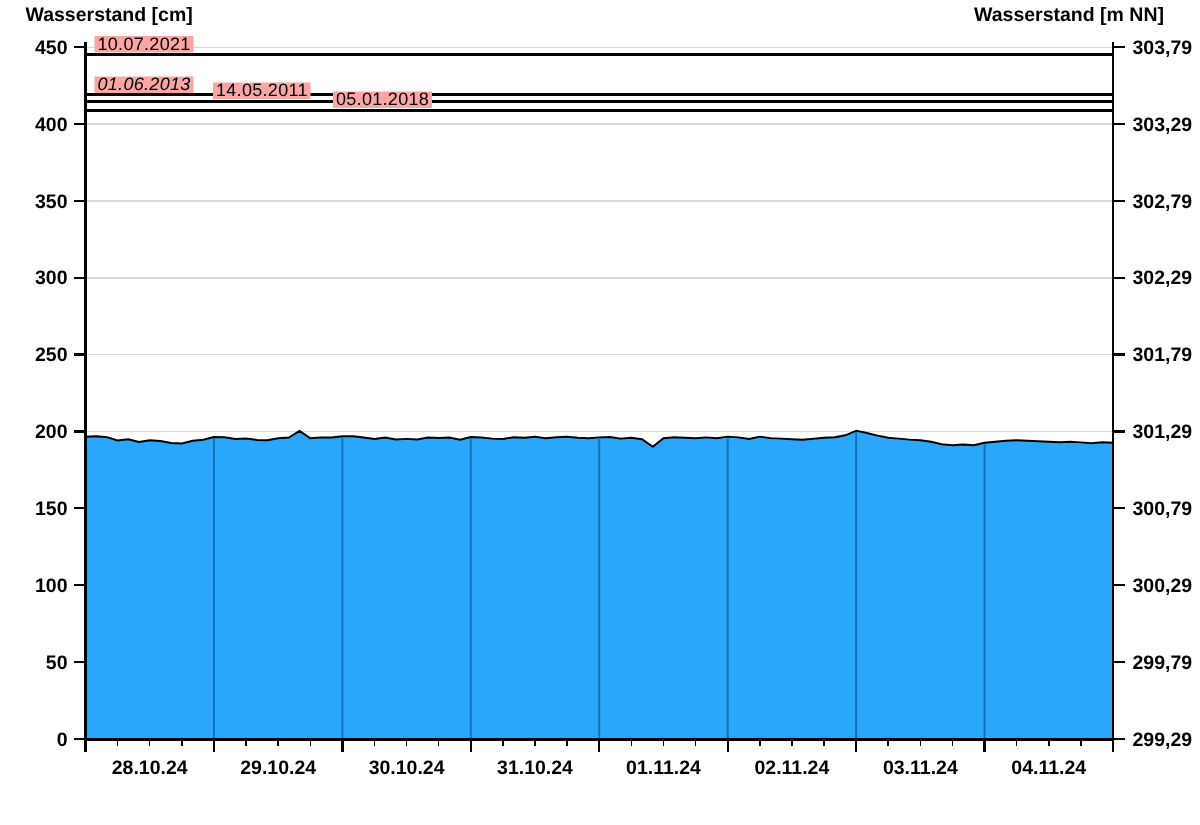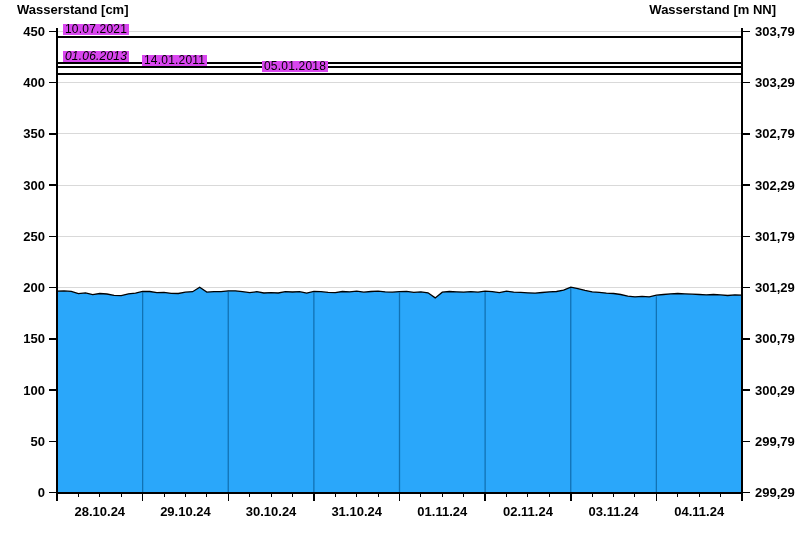--- a/index.html
+++ b/index.html
@@ -6,21 +6,21 @@
   body{
     width:800px;height:550px;background:#ffffff;position:relative;overflow:hidden;
     font-family:"Liberation Sans",sans-serif;color:#000;
   }
   .axis-title{position:absolute;top:2px;font-size:13px;font-weight:bold;white-space:nowrap;}
   .axis-title.left{left:7px;margin-left:10px;}
   .axis-title.right{right:24px;}
   #plot-svg{position:absolute;left:0;top:0;}
   .flood-label{
     position:absolute;font-size:12px;line-height:11px;height:11px;
-    background:#d946ef;padding:0 2px;white-space:nowrap;letter-spacing:0.2px;
+    background:#fca5a5;padding:0 2px;white-space:nowrap;letter-spacing:0.2px;
   }
 </style>
 </head>
 <body>
 
 <div id="chart">
   <div class="axis-title left">Wasserstand [cm]</div>
   <div class="axis-title right">Wasserstand [m NN]</div>
   <svg id="plot-svg" width="800" height="550">
       <line x1="57" x2="742" y1="441.27777777777777" y2="441.27777777777777" stroke="#d9d9d9" stroke-width="1" shape-rendering="crispEdges"></line>
@@ -126,16 +126,16 @@
       <line x1="656.375" x2="656.375" y1="493" y2="501" stroke="#000000" stroke-width="1.5" shape-rendering="crispEdges"></line>
       <line x1="677.78125" x2="677.78125" y1="493" y2="497" stroke="#000000" stroke-width="1" shape-rendering="crispEdges"></line>
       <line x1="699.1875" x2="699.1875" y1="493" y2="497" stroke="#000000" stroke-width="1" shape-rendering="crispEdges"></line>
       <line x1="720.59375" x2="720.59375" y1="493" y2="497" stroke="#000000" stroke-width="1" shape-rendering="crispEdges"></line>
       <text x="699.1875" y="516" text-anchor="middle" font-size="13px" font-weight="bold" fill="#000000">04.11.24</text>
       <line x1="742" x2="742" y1="493" y2="501" stroke="#000000" stroke-width="1.5" shape-rendering="crispEdges"></line>
     </svg>
   <div id="flood-labels">
       <div class="flood-label" style="left: 63px; top: 24px;">10.07.2021</div>
       <div class="flood-label" style="left: 63px; top: 51px; font-style: italic;">01.06.2013</div>
-      <div class="flood-label" style="left: 142px; top: 55px;">14.01.2011</div>
-      <div class="flood-label" style="left: 222px; top: 61px; margin-left: 40px;">05.01.2018</div>
+      <div class="flood-label" style="left: 142px; top: 55px;">14.05.2011</div>
+      <div class="flood-label" style="left: 222px; top: 61px;">05.01.2018</div>
     </div>
 </div>
 
 </body></html>

